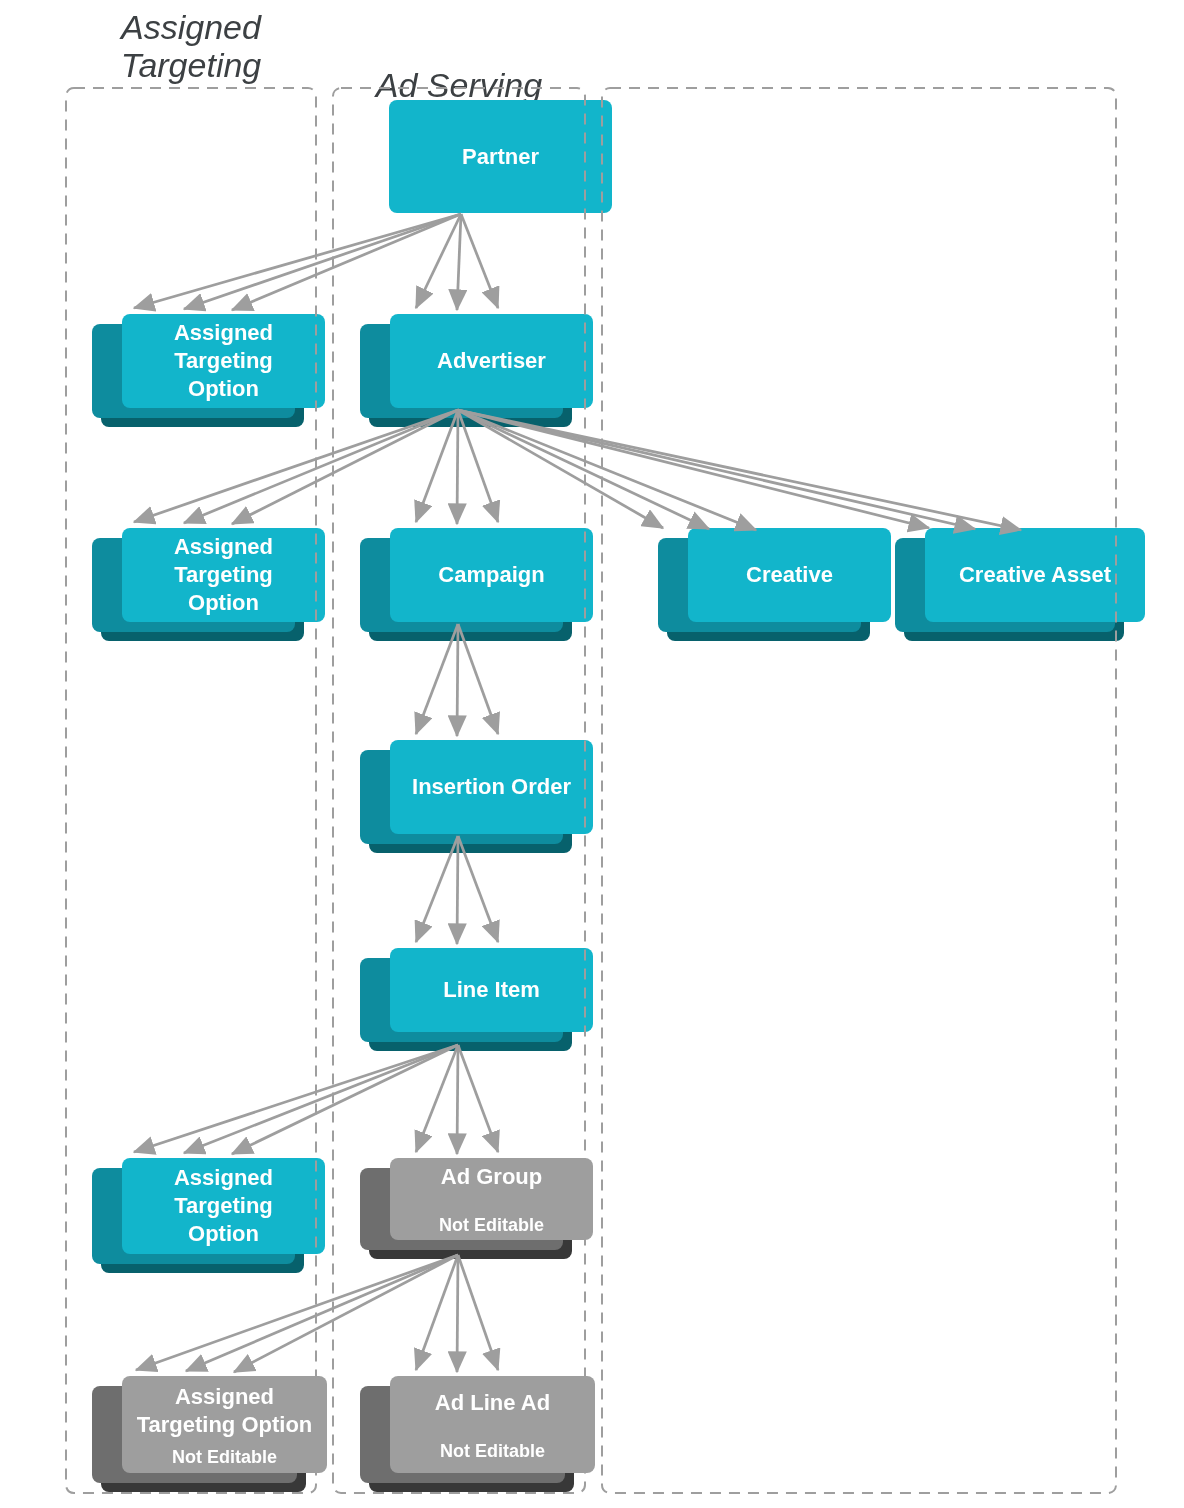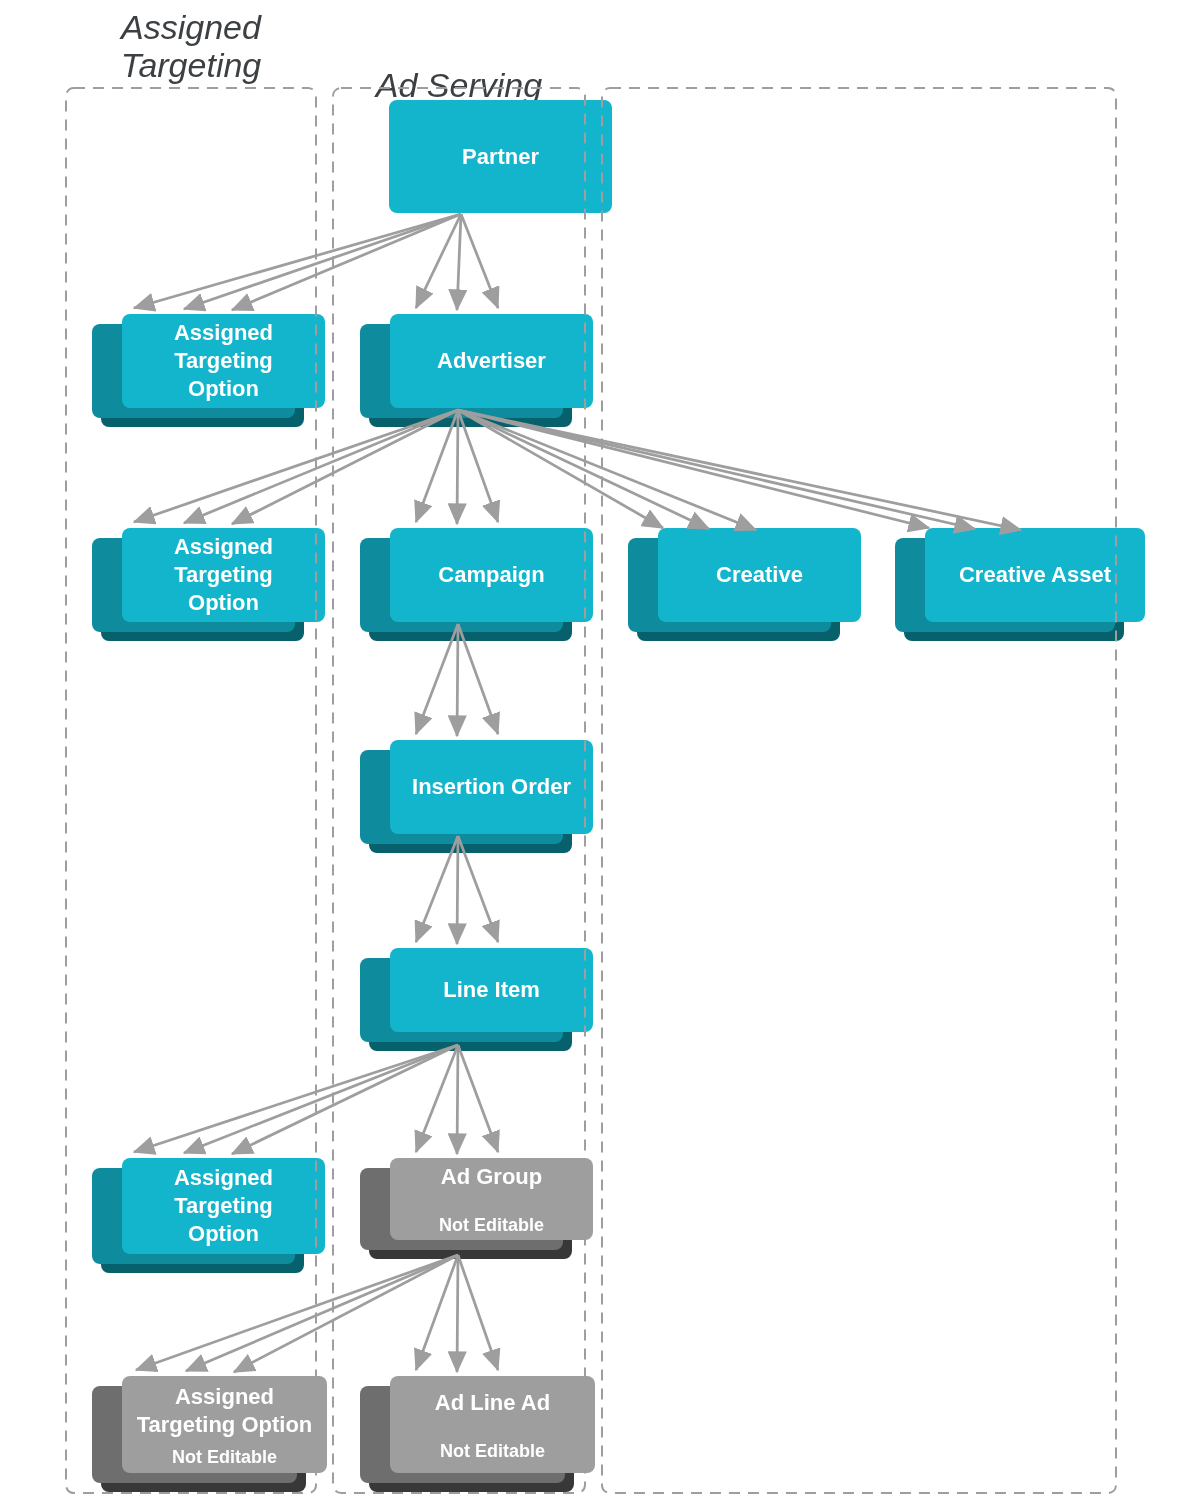--- a/index.html
+++ b/index.html
@@ -178,21 +178,21 @@
       </div>
       <div class="node cyan" style="left: 350px; top: 528px; width: 203px; height: 94px;">
         <div class="layer layer2"></div>
         <div class="layer layer1"></div>
         <div class="card">
           <div class="title">
             <div>Campaign</div>
           </div>
         </div>
       </div>
-      <div class="node cyan" style="left: 618px; top: 528px; width: 203px; height: 94px;">
+      <div class="node cyan" style="left: 648px; top: 528px; width: 203px; height: 94px;">
         <div class="layer layer2"></div>
         <div class="layer layer1"></div>
         <div class="card">
           <div class="title">
             <div>Creative</div>
           </div>
         </div>
       </div>
       <div class="node cyan" style="left: 885px; top: 528px; width: 220px; height: 94px;">
         <div class="layer layer2"></div>

